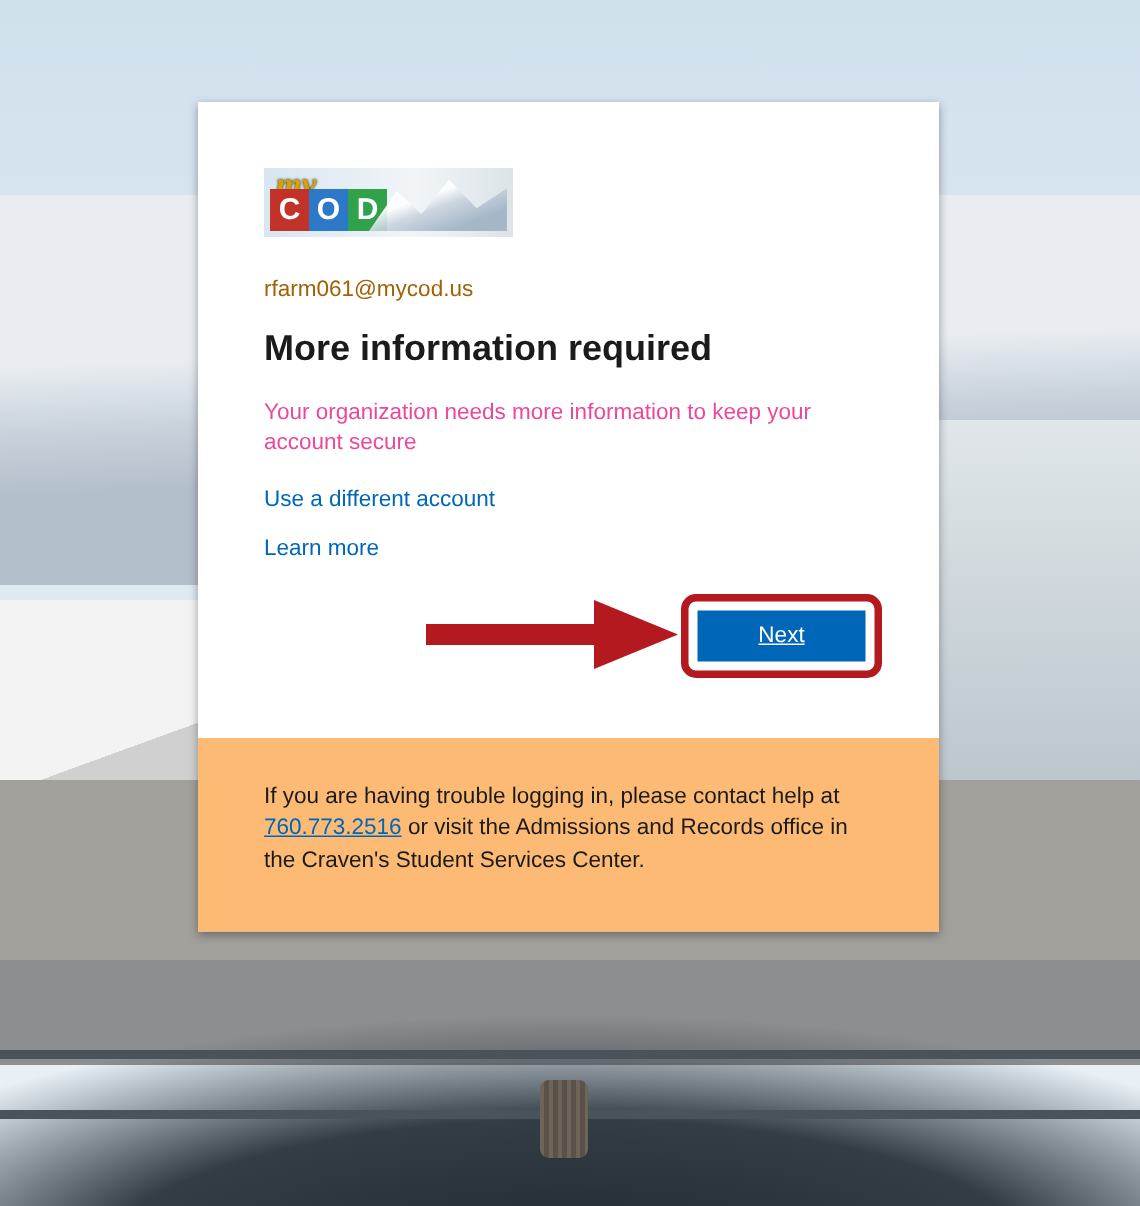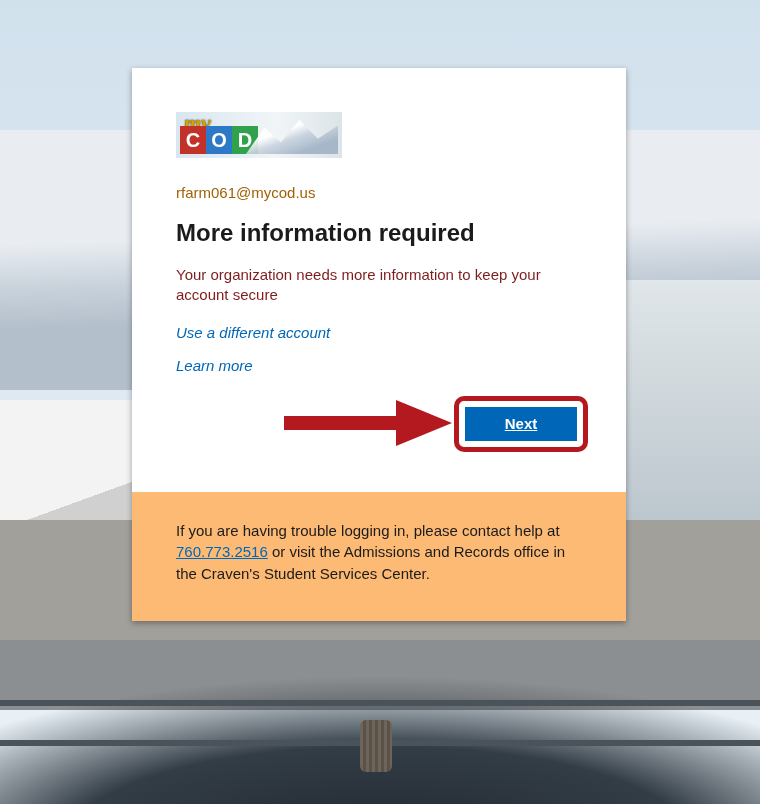--- a/index.html
+++ b/index.html
@@ -68,35 +68,34 @@
   .tD{background:#31a24c;}
   .logo .mtn{
     position:absolute;right:4px;top:4px;width:92px;height:38px;
     background:
       linear-gradient(160deg,#fff 40%,#c9d3de 55%,#9fb1c4 80%);
     clip-path:polygon(0 100%,20% 30%,38% 70%,58% 10%,78% 60%,100% 25%,100% 100%);
     opacity:.9;
   }
   .identity{font-size:15px;color:#a16207;margin-bottom:18px;}
   h1.title{font-size:24px;font-weight:600;margin:0 0 18px 0;color:#1b1b1b;}
-  .desc{font-size:15px;line-height:1.35;margin:0 0 18px 0;color:#7f1d1d;max-width:370px;}
-  .link{color:#0067b8;font-size:15px;text-decoration:none;display:inline-block;margin-bottom:16px;cursor:pointer;font-style:italic;}
+  .desc{font-size:15px;line-height:1.35;margin:0 0 18px 0;color:#ec4899;max-width:370px;}
+  .link{color:#0067b8;font-size:15px;text-decoration:none;display:inline-block;margin-bottom:16px;cursor:pointer;}
   .action-row{
     position:relative;height:56px;margin-top:6px;margin-bottom:22px;
   }
   .next-wrap{
     position:absolute;right:-6px;top:0;
     padding:6px;border:5px solid #b3191e;border-radius:10px;
   }
   button.next{
     min-width:112px;height:34px;border:none;cursor:pointer;
     background:#0067b8;color:#fff;font-size:15px;
     text-decoration:underline;
     font-family:inherit;
-    font-weight:bold;
   }
   .arrow{
     position:absolute;left:108px;top:4px;
   }
   .footer{
     background:#fdba74;padding:28px 44px 36px 44px;
     font-size:15px;line-height:1.45;color:#1b1b1b;
   }
   .footer a{color:#0067b8;text-decoration:underline;cursor:pointer;}
 </style>

